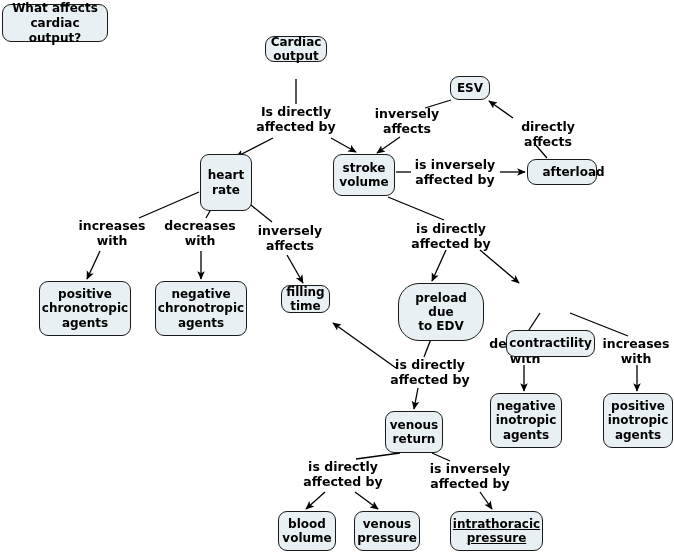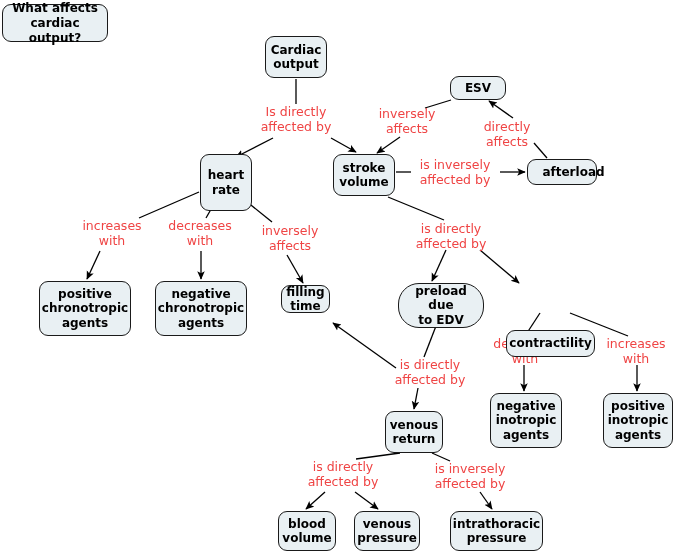--- a/index.html
+++ b/index.html
@@ -59,22 +59,22 @@
     font-weight: 700;
     line-height: 1.25;
     color: #000000;
     z-index: 3;
   }
   .elabel {
     position: absolute;
     text-align: center;
     font-size: 12.5px;
     line-height: 1.18;
-    color: #ef4444;
-    font-weight: 400;
+    color: #000000;
+    font-weight: 700;
     white-space: pre-line;
     z-index: 2;
   }
 </style>
 </head>
 <body>
 
 <div id="canvas">
 
   <svg id="edges" viewBox="0 0 674 555" xmlns="http://www.w3.org/2000/svg">
@@ -116,25 +116,25 @@
         <line x1="480" y1="492" x2="492" y2="509" stroke="#000000" stroke-width="1.3" marker-end="url(#arrowhead)"></line>
       </g>
   </svg>
 
   <div class="qbox" style="left: 2px; top: 4px; width: 106px; height: 38px; align-items: center;">
     <span class="nlabel">What affects
 cardiac output?</span>
   </div>
 
   <div id="node-layer">
-      <div class="node" style="left: 265px; top: 36px; width: 62px; height: 42px;">
+      <div class="node" style="left: 265px; top: 36px; width: 62px; height: 26px;">
         <span class="nlabel">Cardiac
 output</span>
       </div>
-      <div class="node" style="left: 450px; top: 76px; width: 56px; height: 24px;">
+      <div class="node" style="left: 450px; top: 76px; width: 40px; height: 24px;">
         <span class="nlabel">ESV</span>
       </div>
       <div class="node" style="left: 200px; top: 154px; width: 52px; height: 57px;">
         <span class="nlabel">heart
 rate</span>
       </div>
       <div class="node" style="left: 333px; top: 154px; width: 62px; height: 42px;">
         <span class="nlabel">stroke
 volume</span>
       </div>
@@ -148,21 +148,21 @@
       </div>
       <div class="node" style="left: 155px; top: 281px; width: 92px; height: 55px;">
         <span class="nlabel">negative
 chronotropic
 agents</span>
       </div>
       <div class="node" style="left: 281px; top: 285px; width: 49px; height: 28px;">
         <span class="nlabel">filling
 time</span>
       </div>
-      <div class="node" style="left: 398px; top: 283px; width: 86px; height: 45px; border-radius: 21px;">
+      <div class="node" style="left: 398px; top: 283px; width: 86px; height: 58px; border-radius: 21px;">
         <span class="nlabel">preload due
 to EDV</span>
       </div>
       <div class="node" style="left: 506px; top: 285px; width: 89px; height: 27px; margin-top: 45px;">
         <span class="nlabel">contractility</span>
       </div>
       <div class="node" style="left: 385px; top: 411px; width: 58px; height: 42px;">
         <span class="nlabel">venous
 return</span>
       </div>
@@ -177,31 +177,31 @@
 agents</span>
       </div>
       <div class="node" style="left: 278px; top: 511px; width: 58px; height: 40px;">
         <span class="nlabel">blood
 volume</span>
       </div>
       <div class="node" style="left: 354px; top: 511px; width: 66px; height: 40px;">
         <span class="nlabel">venous
 pressure</span>
       </div>
-      <div class="node" style="left: 450px; top: 511px; width: 93px; height: 40px;">
+      <div class="node" style="left: 450px; top: 511px; width: 93px; height: 40px; text-decoration: underline;">
         <span class="nlabel">intrathoracic
 pressure</span>
       </div>
     </div>
   <div id="label-layer">
       <div class="elabel" style="left: 255px; top: 105px; width: 82px;">Is directly
 affected by</div>
       <div class="elabel" style="left: 371px; top: 107px; width: 72px;">inversely
 affects</div>
-      <div class="elabel" style="left: 475px; top: 120px; width: 64px;">directly
+      <div class="elabel" style="left: 516px; top: 120px; width: 64px;">directly
 affects</div>
       <div class="elabel" style="left: 408px; top: 158px; width: 94px;">is inversely
 affected by</div>
       <div class="elabel" style="left: 74px; top: 219px; width: 76px;">increases
 with</div>
       <div class="elabel" style="left: 160px; top: 219px; width: 80px;">decreases
 with</div>
       <div class="elabel" style="left: 254px; top: 224px; width: 72px;">inversely
 affects</div>
       <div class="elabel" style="left: 408px; top: 222px; width: 86px;">is directly

